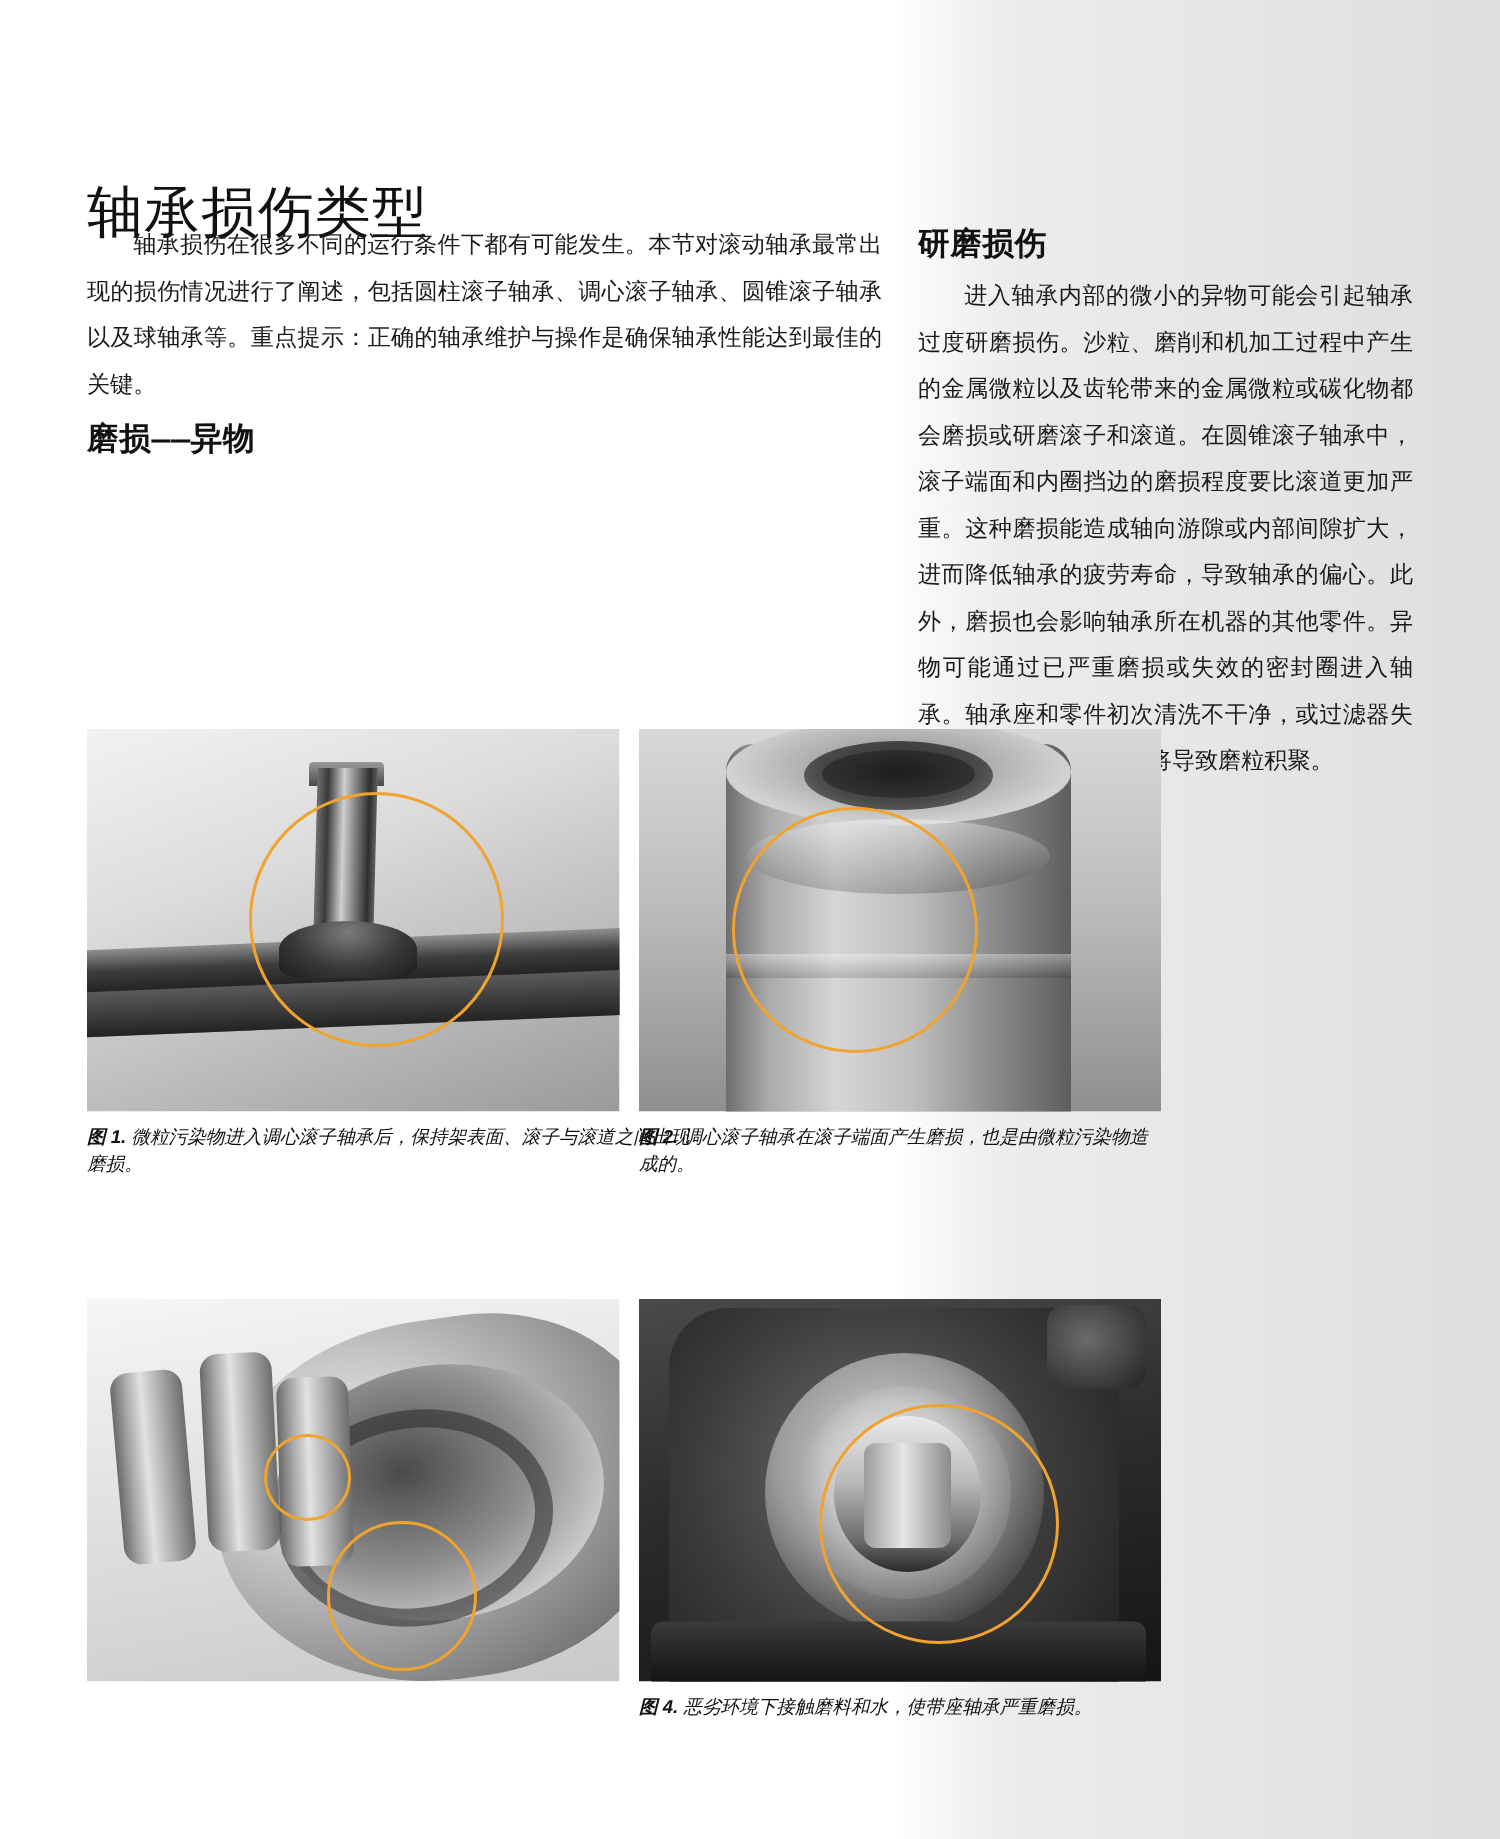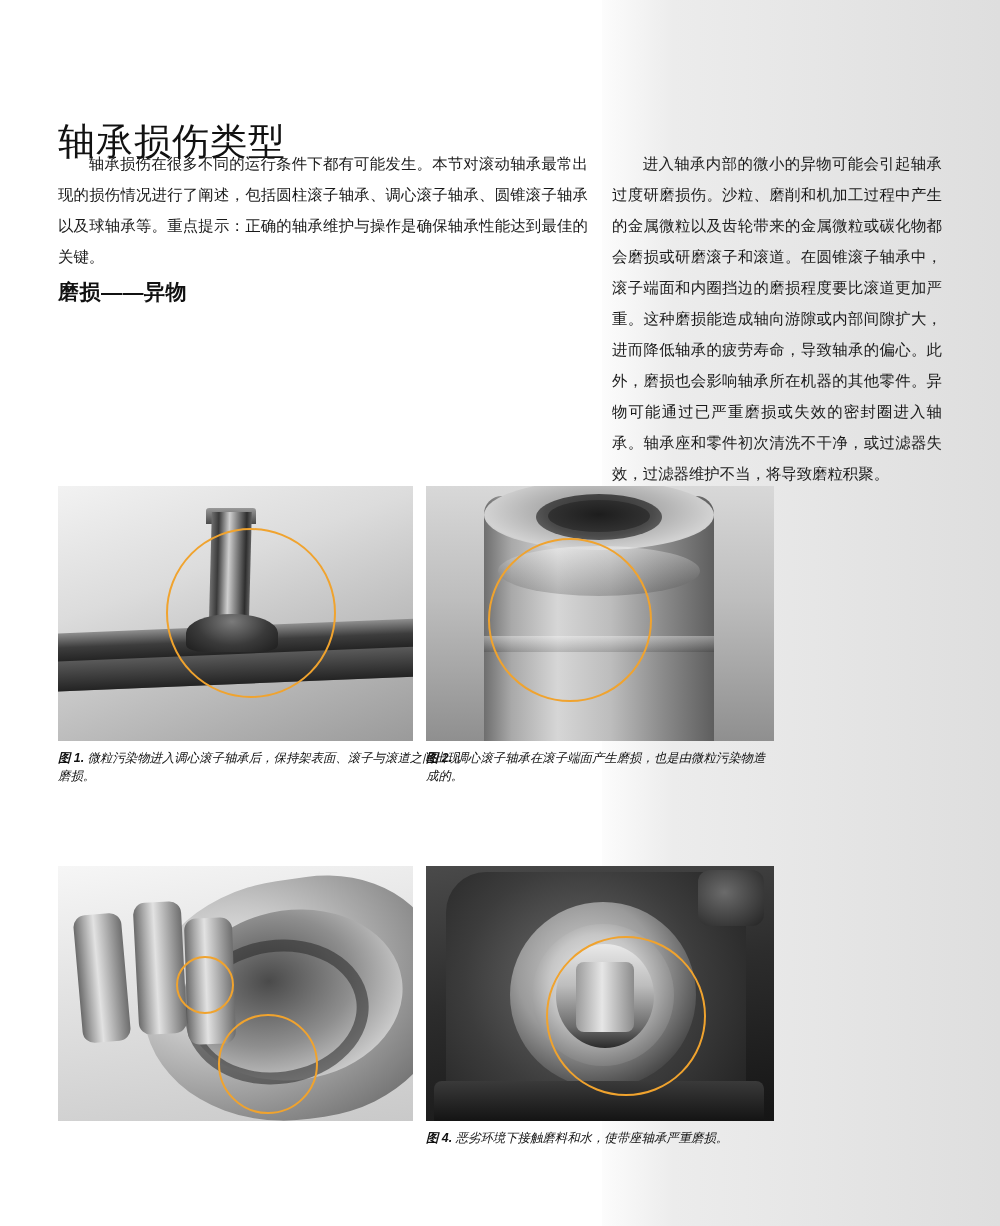--- a/index.html
+++ b/index.html
@@ -78,20 +78,21 @@
     letter-spacing: 0.5px;
   }
   .sub-left {
     position: absolute;
     left: 58px;
     top: 278px;
     width: 530px;
   }
   .sub-left h2 {
     margin-bottom: 10px;
+    font-family: Liberation Mono, monospace;
   }
 
   
   .fig {
     position: absolute;
   }
   .fig .frame {
     position: relative;
     overflow: hidden;
     background: #cfcfcf;
@@ -255,20 +256,21 @@
 
   <div class="col-left">
     <p class="body">轴承损伤在很多不同的运行条件下都有可能发生。本节对滚动轴承最常出现的损伤情况进行了阐述，包括圆柱滚子轴承、调心滚子轴承、圆锥滚子轴承以及球轴承等。重点提示：正确的轴承维护与操作是确保轴承性能达到最佳的关键。</p>
   </div>
 
   <div class="sub-left">
     <h2 class="sub">磨损——异物</h2>
   </div>
 
   <div class="col-right">
+    <h2 class="sub">研磨损伤</h2>
     <p class="body">进入轴承内部的微小的异物可能会引起轴承过度研磨损伤。沙粒、磨削和机加工过程中产生的金属微粒以及齿轮带来的金属微粒或碳化物都会磨损或研磨滚子和滚道。在圆锥滚子轴承中，滚子端面和内圈挡边的磨损程度要比滚道更加严重。这种磨损能造成轴向游隙或内部间隙扩大，进而降低轴承的疲劳寿命，导致轴承的偏心。此外，磨损也会影响轴承所在机器的其他零件。异物可能通过已严重磨损或失效的密封圈进入轴承。轴承座和零件初次清洗不干净，或过滤器失效，过滤器维护不当，将导致磨粒积聚。</p>
   </div>
 
   <div class="fig" style="left:58px; top:486px; width:411px;">
     <div class="frame" style="width:355px; height:255px;">
       <div class="f1">
         <div class="bar"></div>
         <div class="bar2"></div>
         <div class="post-top"></div>
         <div class="post"></div>

